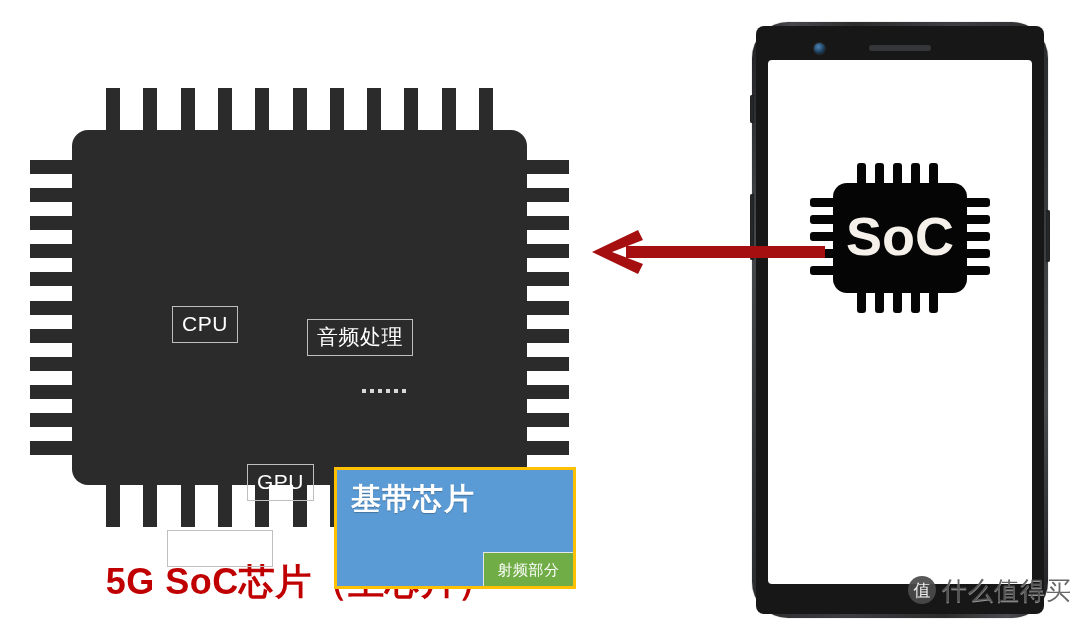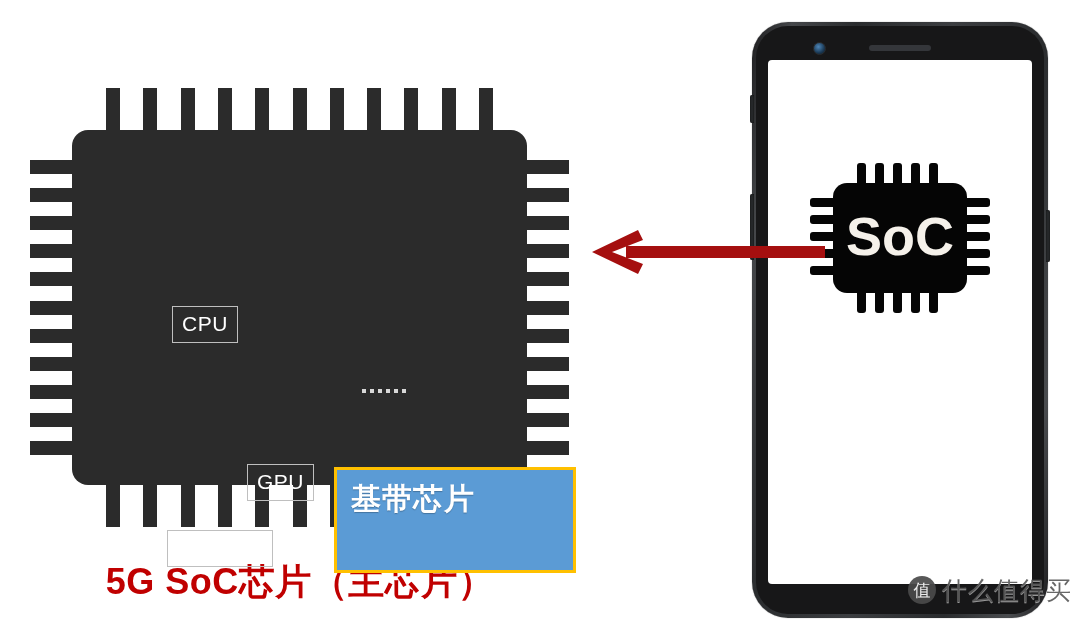--- a/index.html
+++ b/index.html
@@ -90,21 +90,21 @@
     height: 4px;
     background: #d8d8d8;
   }
 
   
   #baseband-box {
     position: absolute;
     left: 262px;
     top: 337px;
     width: 242px;
-    height: 106px;
+    height: 122px;
     background: #5b9bd5;
     border: 3px solid #ffc000;
     box-sizing: border-box;
     z-index: 6;
   }
   #baseband-label {
     position: absolute;
     left: 14px;
     top: 14px;
     color: #ffffff;
@@ -166,21 +166,21 @@
     top: 22px;
     width: 296px;
     height: 596px;
     border-radius: 36px;
     background: linear-gradient(100deg, #1d1d1f 0%, #45474a 10%, #2a2c2e 26%, #3c3e41 50%, #2a2c2e 74%, #4a4c4f 90%, #1d1d1f 100%);
     box-shadow: 0 0 1px rgba(0,0,0,0.6);
   }
   #phone-bezel {
     position: absolute;
     left: 4px; top: 4px; right: 4px; bottom: 4px;
-    border-radius: 32px;
+    border-radius: 8px;
     background: #171718;
   }
   #phone-screen {
     position: absolute;
     left: 12px;
     top: 34px;
     right: 12px;
     bottom: 30px;
     background: #ffffff;
     border-radius: 4px;
@@ -325,38 +325,44 @@
         <div class="pin pin-right" style="left: 487px; top: 299.8px; background: rgb(43, 43, 43);"></div>
         <div class="pin pin-right" style="left: 487px; top: 327.9px; background: rgb(43, 43, 43);"></div>
         <div class="pin pin-right" style="left: 487px; top: 356px; background: rgb(43, 43, 43);"></div>
       </div>
 
     <div id="chip-body" style="background: rgb(43, 43, 43);">
 
       <div class="fn-box" id="box-cpu">
         <span>CPU</span>
       </div>
+      <div class="fn-box" id="box-audio">
+        <span>音频处理</span>
+      </div>
       <div class="fn-box" id="box-gpu">
         <span>GPU</span>
       </div>
       <div class="fn-box" id="box-power">
         <span>电源管理</span>
       </div>
 
       <div id="ellipsis-dots">
         <i></i>
           <i></i>
           <i></i>
           <i></i>
           <i></i>
           <i></i>
       </div>
 
       <div id="baseband-box" style="background: rgb(91, 155, 213); border-color: rgb(255, 192, 0);">
         <div id="baseband-label">基带芯片</div>
+        <div id="rf-box" style="background: rgb(112, 173, 71);">
+          <span id="rf-label">射频部分</span>
+        </div>
       </div>
 
     </div>
   </div>
 
   <div id="diagram-caption" style="color: rgb(192, 0, 0);">5G SoC芯片（主芯片）</div>
 </div>
 
 <svg id="flow-arrow" viewBox="0 0 235 60">
   <g fill="#a50f0f">

